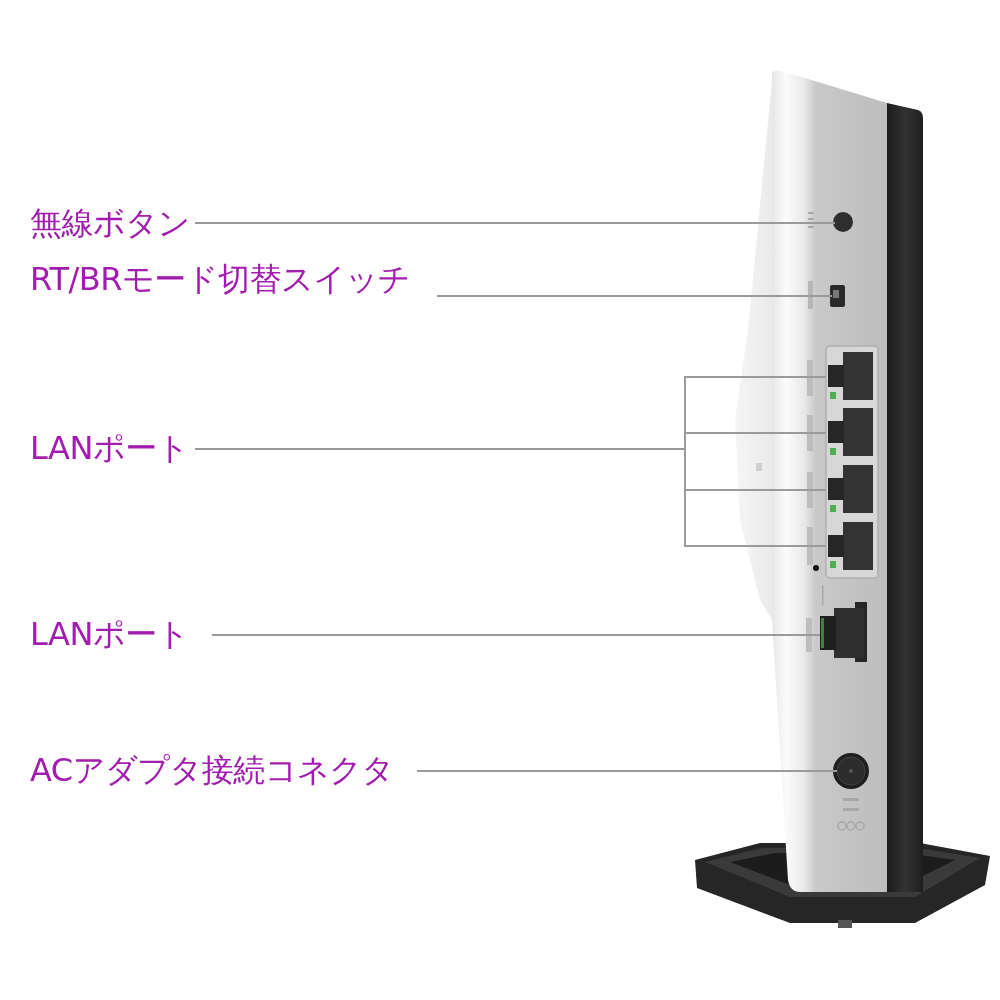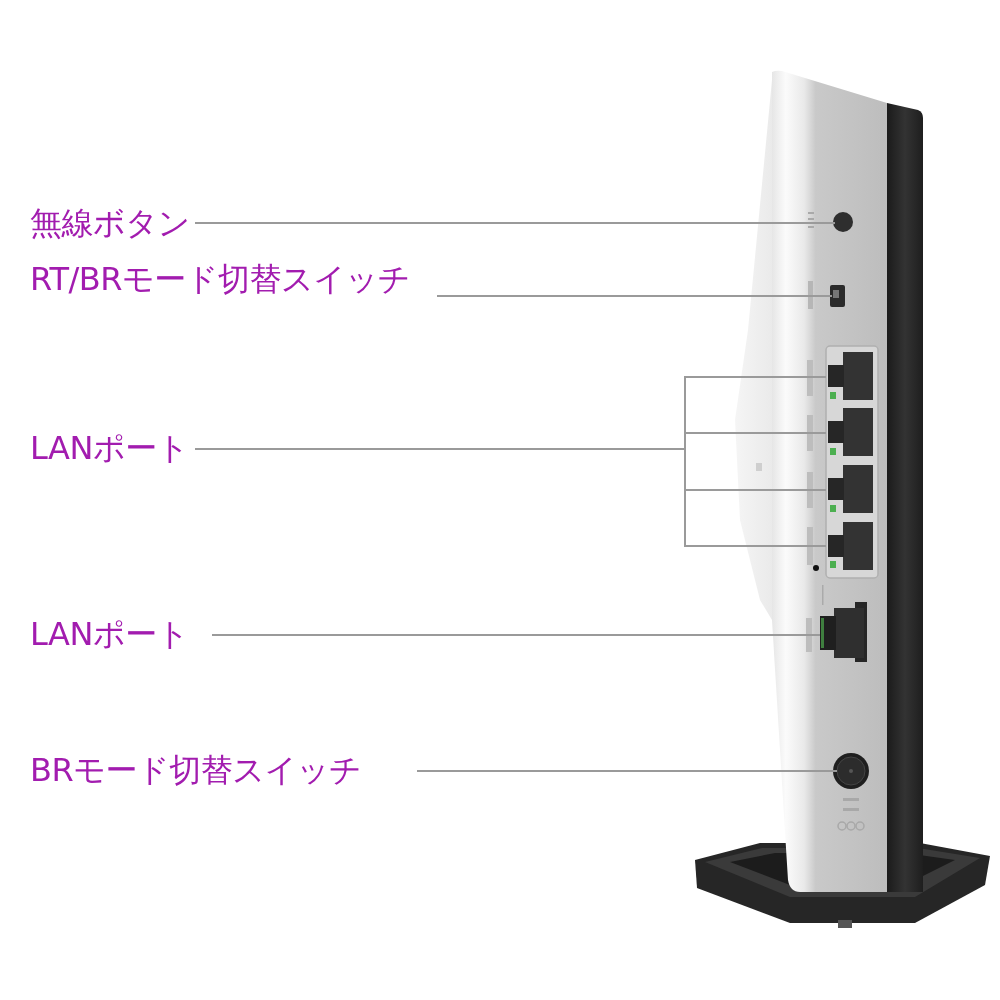--- a/index.html
+++ b/index.html
@@ -124,14 +124,14 @@
 <div class="leader" style="left:195px; top:448px; width:490px"></div>
 <div class="vleader" style="left:684px; top:376px; height:171px"></div>
 <div class="leader" style="left:684px; top:376px; width:142px"></div>
 <div class="leader" style="left:684px; top:432px; width:142px"></div>
 <div class="leader" style="left:684px; top:489px; width:142px"></div>
 <div class="leader" style="left:684px; top:545px; width:142px"></div>
 
 <div class="label" style="top:616px">LANポート</div>
 <div class="leader" style="left:212px; top:634px; width:608px"></div>
 
-<div class="label" style="top:752px">BRモード切替スイッチ</div>
+<div class="label" style="top:752px">ACアダプタ接続コネクタ</div>
 <div class="leader" style="left:417px; top:770px; width:420px"></div>
 
 </body></html>

